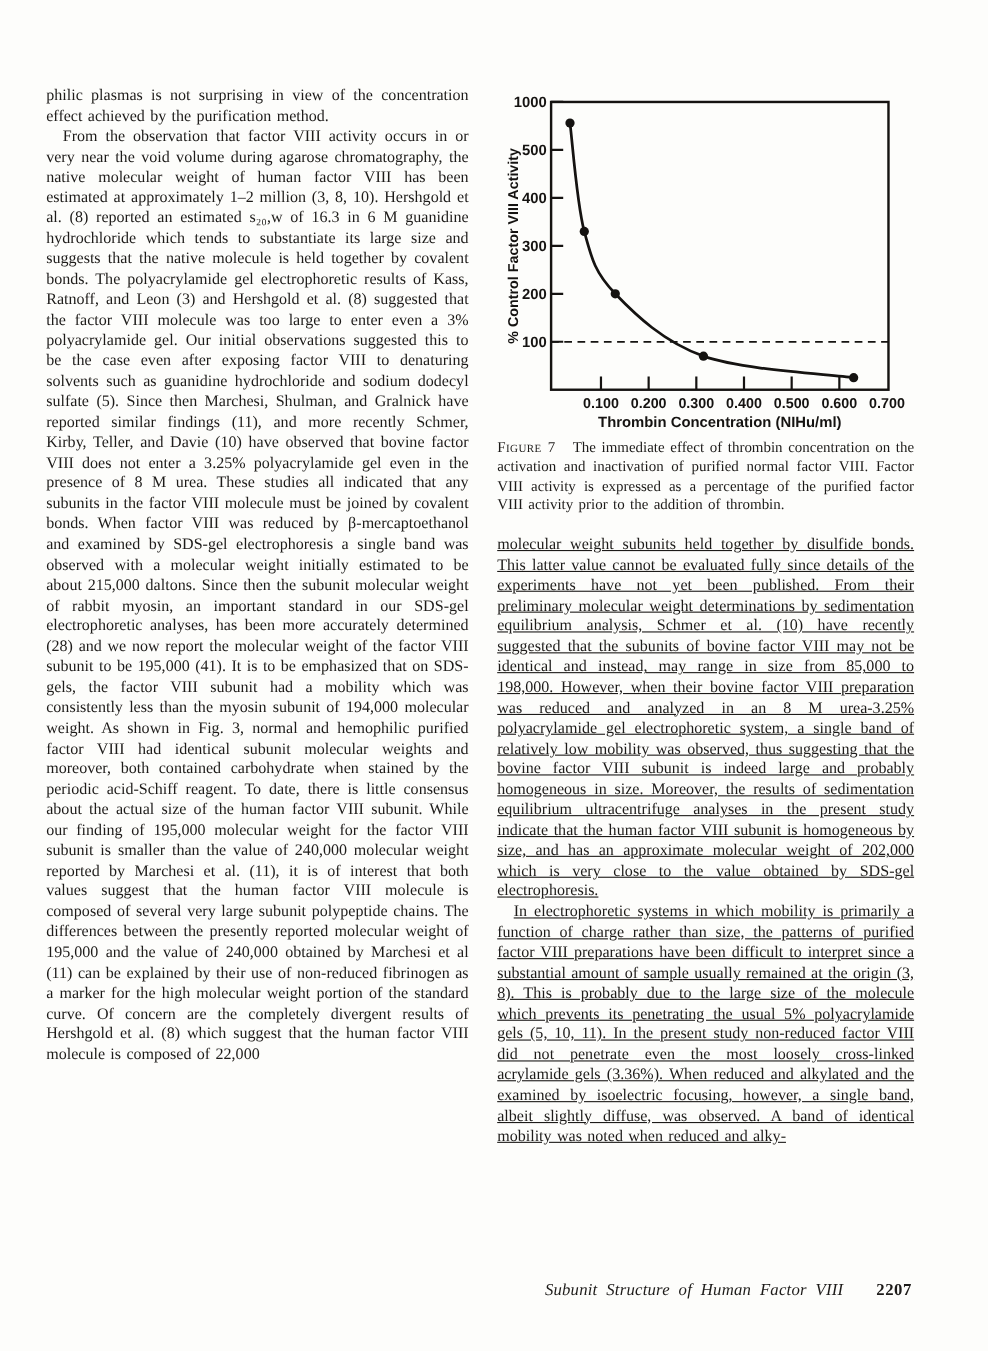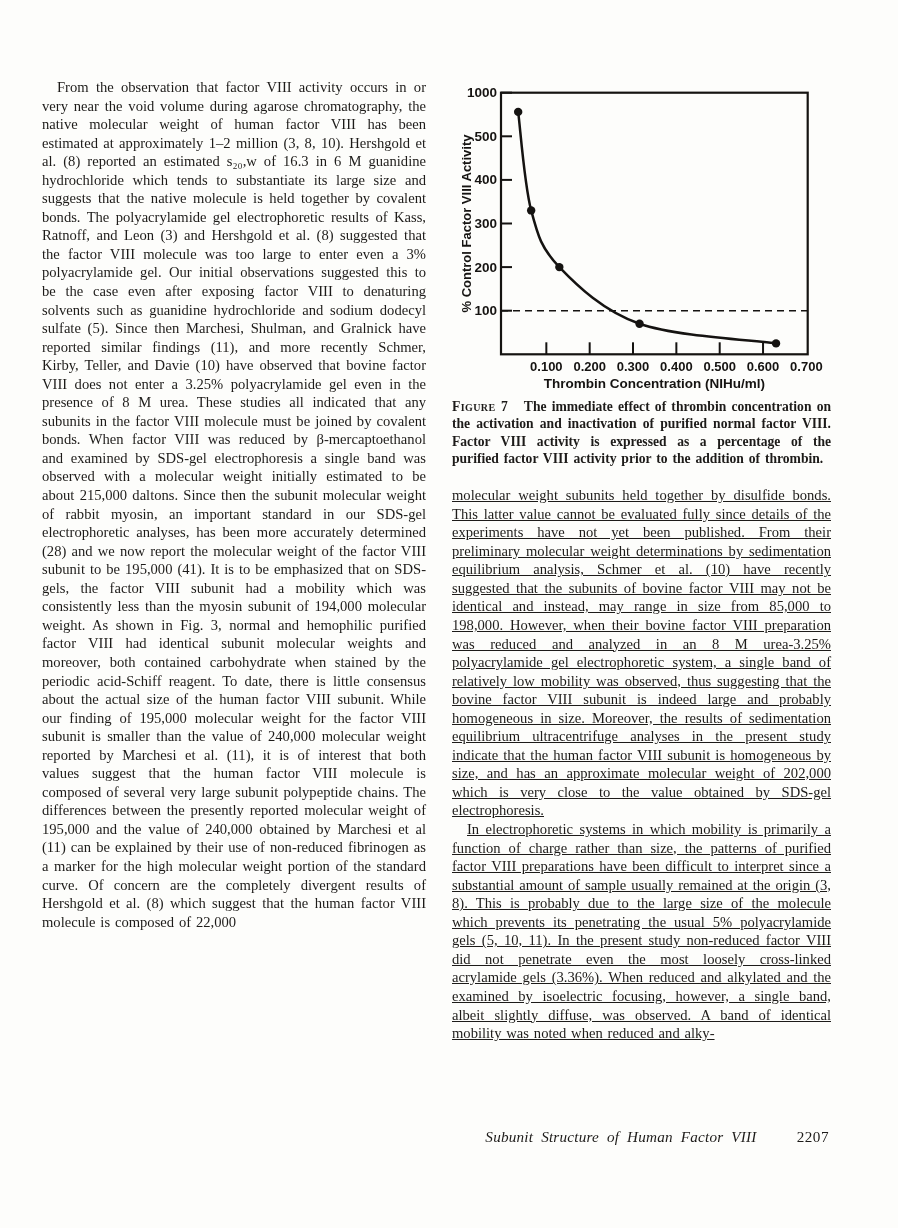--- a/index.html
+++ b/index.html
@@ -24,37 +24,37 @@
   .body-text p.indent{text-indent:15px;}
   #figure-block{margin:0;}
   #chart{display:block;}
   #chart text{font-family:"Liberation Sans",sans-serif;font-weight:700;fill:#151311;}
   #figure-caption{
     margin-top:6px;
     font-size:13.6px;
     line-height:17.3px;
     text-align:justify;
     word-spacing:1.5px;
-    font-weight:bold;
   }
   #figure-caption .figlabel{font-variant:small-caps;letter-spacing:0.4px;}
   #right-body{margin-top:19px;text-decoration:underline;}
   #page-footer{
     position:absolute;
-    top:1128px;left:450px;width:379px;
+    top:1164px;left:450px;width:379px;
     display:flex;justify-content:flex-end;align-items:baseline;
     font-size:15.2px;
   }
   #footer-title{font-style:italic;word-spacing:4px;letter-spacing:0.2px;}
-  #footer-page{margin-left:40px;font-weight:400;letter-spacing:0.5px;}
+  #footer-page{margin-left:30px;font-weight:700;letter-spacing:0.5px;}
 </style>
 </head>
 <body>
 
 <div class="col body-text" id="left-col">
+  <p>philic plasmas is not surprising in view of the concentration effect achieved by the purification method.</p>
   <p class="indent">From the observation that factor VIII activity occurs in or very near the void volume during agarose chromatography, the native molecular weight of human factor VIII has been estimated at approximately 1–2 million (3, 8, 10). Hershgold et al. (8) reported an estimated s₂₀,w of 16.3 in 6 M guanidine hydrochloride which tends to substantiate its large size and suggests that the native molecule is held together by covalent bonds. The polyacrylamide gel electrophoretic results of Kass, Ratnoff, and Leon (3) and Hershgold et al. (8) suggested that the factor VIII molecule was too large to enter even a 3% polyacrylamide gel. Our initial observations suggested this to be the case even after exposing factor VIII to denaturing solvents such as guanidine hydrochloride and sodium dodecyl sulfate (5). Since then Marchesi, Shulman, and Gralnick have reported similar findings (11), and more recently Schmer, Kirby, Teller, and Davie (10) have observed that bovine factor VIII does not enter a 3.25% polyacrylamide gel even in the presence of 8 M urea. These studies all indicated that any subunits in the factor VIII molecule must be joined by covalent bonds. When factor VIII was reduced by β-mercaptoethanol and examined by SDS-gel electrophoresis a single band was observed with a molecular weight initially estimated to be about 215,000 daltons. Since then the subunit molecular weight of rabbit myosin, an important standard in our SDS-gel electrophoretic analyses, has been more accurately determined (28) and we now report the molecular weight of the factor VIII subunit to be 195,000 (41). It is to be emphasized that on SDS-gels, the factor VIII subunit had a mobility which was consistently less than the myosin subunit of 194,000 molecular weight. As shown in Fig. 3, normal and hemophilic purified factor VIII had identical subunit molecular weights and moreover, both contained carbohydrate when stained by the periodic acid-Schiff reagent. To date, there is little consensus about the actual size of the human factor VIII subunit. While our finding of 195,000 molecular weight for the factor VIII subunit is smaller than the value of 240,000 molecular weight reported by Marchesi et al. (11), it is of interest that both values suggest that the human factor VIII molecule is composed of several very large subunit polypeptide chains. The differences between the presently reported molecular weight of 195,000 and the value of 240,000 obtained by Marchesi et al (11) can be explained by their use of non-reduced fibrinogen as a marker for the high molecular weight portion of the standard curve. Of concern are the completely divergent results of Hershgold et al. (8) which suggest that the human factor VIII molecule is composed of 22,000</p>
 </div>
 
 <div class="col" id="right-col">
   <figure id="figure-block" style="margin:0;">
     <svg id="chart" width="379" height="314" viewBox="0 0 379 314">
         <line x1="49" y1="232.70000000000002" x2="355.7" y2="232.70000000000002" stroke="#151311" stroke-width="1.6" stroke-dasharray="7 5"></line>
         <path d="M 66.169 33.884 C 68.336 50.30666666666667, 72.30883333333333 106.55066666666669, 79.17099999999999 132.42000000000002 C 86.03316666666666 158.28933333333336, 89.28366666666666 170.20666666666668, 107.342 189.10000000000002 C 125.40033333333334 207.99333333333337, 151.4043333333333 233.06333333333336, 187.521 245.78000000000003 C 223.63766666666666 258.49666666666667, 301.2885 262.13000000000005, 324.042 265.40000000000003" fill="none" stroke="#151311" stroke-width="2.5"></path>
         <circle cx="66.169" cy="33.884" r="4.2" fill="#151311"></circle>
         <circle cx="79.17099999999999" cy="132.42000000000002" r="4.2" fill="#151311"></circle>

